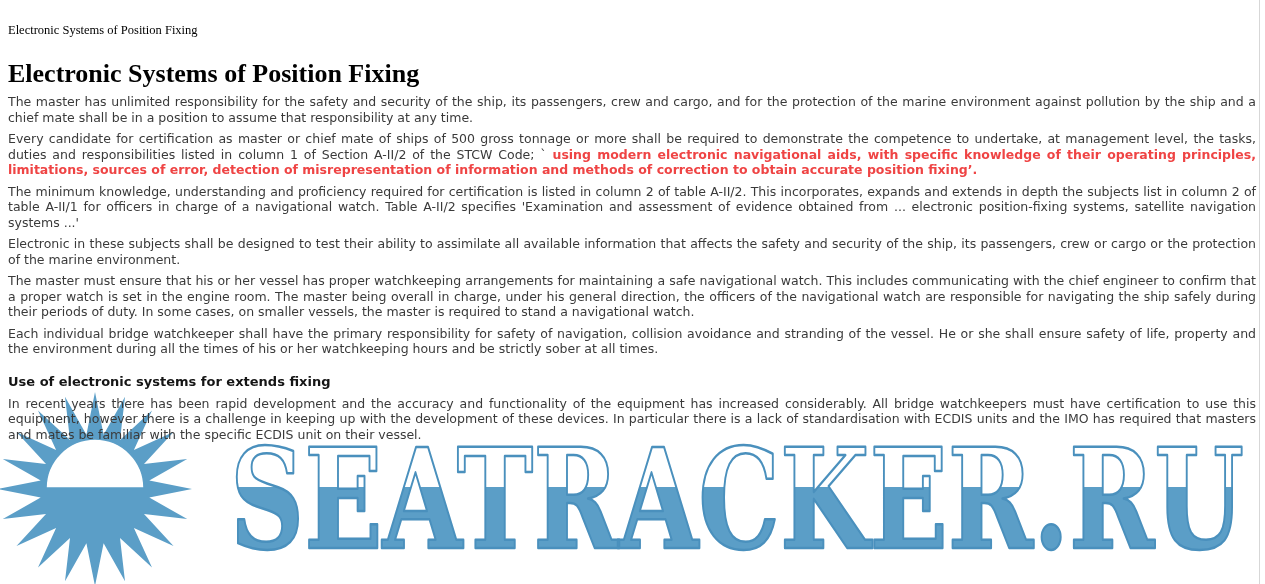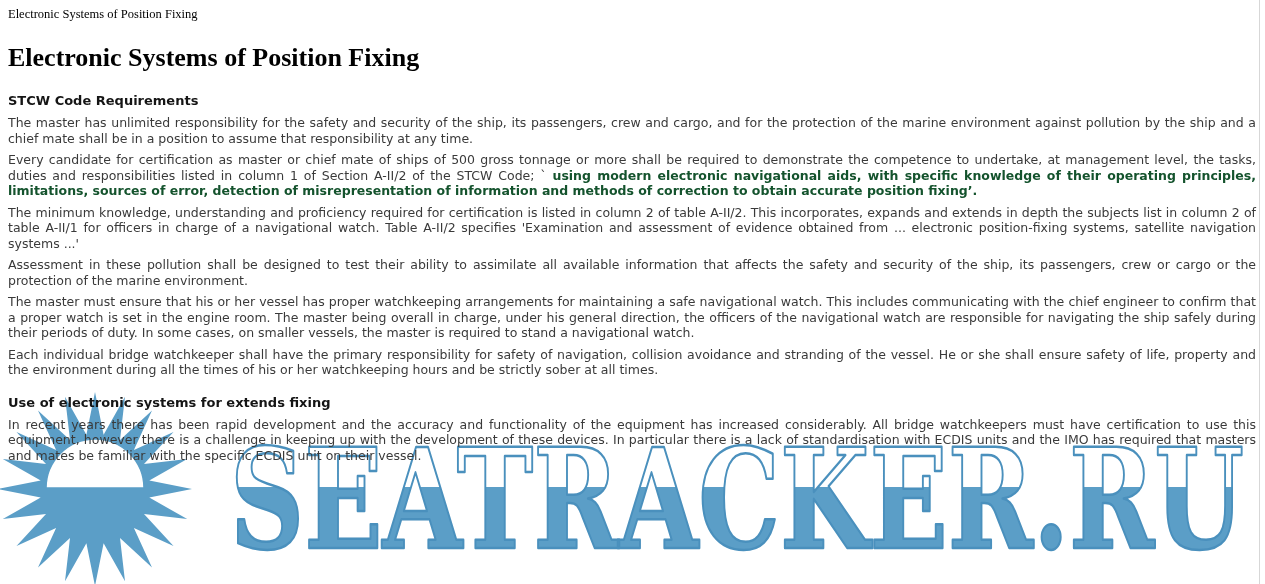--- a/index.html
+++ b/index.html
@@ -24,21 +24,21 @@
     left: 0;
     top: 392px;
     width: 1256px;
     height: 196px;
     z-index: 0;
     pointer-events: none;
   }
   .content {
     position: relative;
     z-index: 1;
-    padding: 7px 9px 0 8px;
+    padding: 23px 9px 0 8px;
   }
   .breadcrumb {
     font-family: "Liberation Serif", serif;
     font-size: 12.5px;
     line-height: 15px;
     color: #000000;
   }
   h1.doc-title {
     font-family: "Liberation Serif", serif;
     font-size: 26px;
@@ -56,21 +56,21 @@
   }
   h3.sub-heading.later {
     margin-top: 17px;
   }
   p.body-para {
     margin: 6px 0 0 0;
     text-align: justify;
     line-height: 15.5px;
   }
   p.body-para b {
-    color: #14532d;
+    color: #ef4444;
   }
   .right-edge {
     position: absolute;
     left: 1259px;
     top: 0;
     width: 1px;
     height: 584px;
     background: #d7d7d7;
     z-index: 2;
   }
@@ -94,29 +94,28 @@
 
     <text x="230" y="156" textLength="1014" lengthAdjust="spacingAndGlyphs" font-family="DejaVu Serif, serif" font-weight="bold" font-size="138" fill="url(#wm-half)" stroke-width="2.5" stroke-linejoin="round" stroke="#4A90BD">SEATRACKER.RU</text>
   </svg>
 
   <div class="content">
 
     <div class="breadcrumb">Electronic Systems of Position Fixing</div>
 
     <h1 class="doc-title">Electronic Systems of Position Fixing</h1>
 
-    <h3 class="sub-heading">STCW Code Requirements</h3>
 
     <p class="body-para">The master has unlimited responsibility for the safety and security of the ship, its passengers, crew and cargo, and for the protection of the marine environment against pollution by the ship and a chief mate shall be in a position to assume that responsibility at any time.</p>
 
     <p class="body-para"><span>Every candidate for certification as master or chief mate of ships of 500 gross tonnage or more shall be required to demonstrate the competence to undertake, at management level, the tasks, duties and responsibilities listed in column 1 of Section A-II/2 of the STCW Code; ` </span><b>using modern electronic navigational aids, with specific knowledge of their operating principles, limitations, sources of error, detection of misrepresentation of information and methods of correction to obtain accurate position fixing’.</b></p>
 
     <p class="body-para">The minimum knowledge, understanding and proficiency required for certification is listed in column 2 of table A-II/2. This incorporates, expands and extends in depth the subjects list in column 2 of table A-II/1 for officers in charge of a navigational watch. Table A-II/2 specifies 'Examination and assessment of evidence obtained from ... electronic position-fixing systems, satellite navigation systems ...'</p>
 
-    <p class="body-para">Assessment in these pollution shall be designed to test their ability to assimilate all available information that affects the safety and security of the ship, its passengers, crew or cargo or the protection of the marine environment.</p>
+    <p class="body-para">Electronic in these subjects shall be designed to test their ability to assimilate all available information that affects the safety and security of the ship, its passengers, crew or cargo or the protection of the marine environment.</p>
 
     <p class="body-para">The master must ensure that his or her vessel has proper watchkeeping arrangements for maintaining a safe navigational watch. This includes communicating with the chief engineer to confirm that a proper watch is set in the engine room. The master being overall in charge, under his general direction, the officers of the navigational watch are responsible for navigating the ship safely during their periods of duty. In some cases, on smaller vessels, the master is required to stand a navigational watch.</p>
 
     <p class="body-para">Each individual bridge watchkeeper shall have the primary responsibility for safety of navigation, collision avoidance and stranding of the vessel. He or she shall ensure safety of life, property and the environment during all the times of his or her watchkeeping hours and be strictly sober at all times.</p>
 
     <h3 class="sub-heading later">Use of electronic systems for extends fixing</h3>
 
     <p class="body-para">In recent years there has been rapid development and the accuracy and functionality of the equipment has increased considerably. All bridge watchkeepers must have certification to use this equipment, however there is a challenge in keeping up with the development of these devices. In particular there is a lack of standardisation with ECDIS units and the IMO has required that masters and mates be familiar with the specific ECDIS unit on their vessel.</p>
 
 

